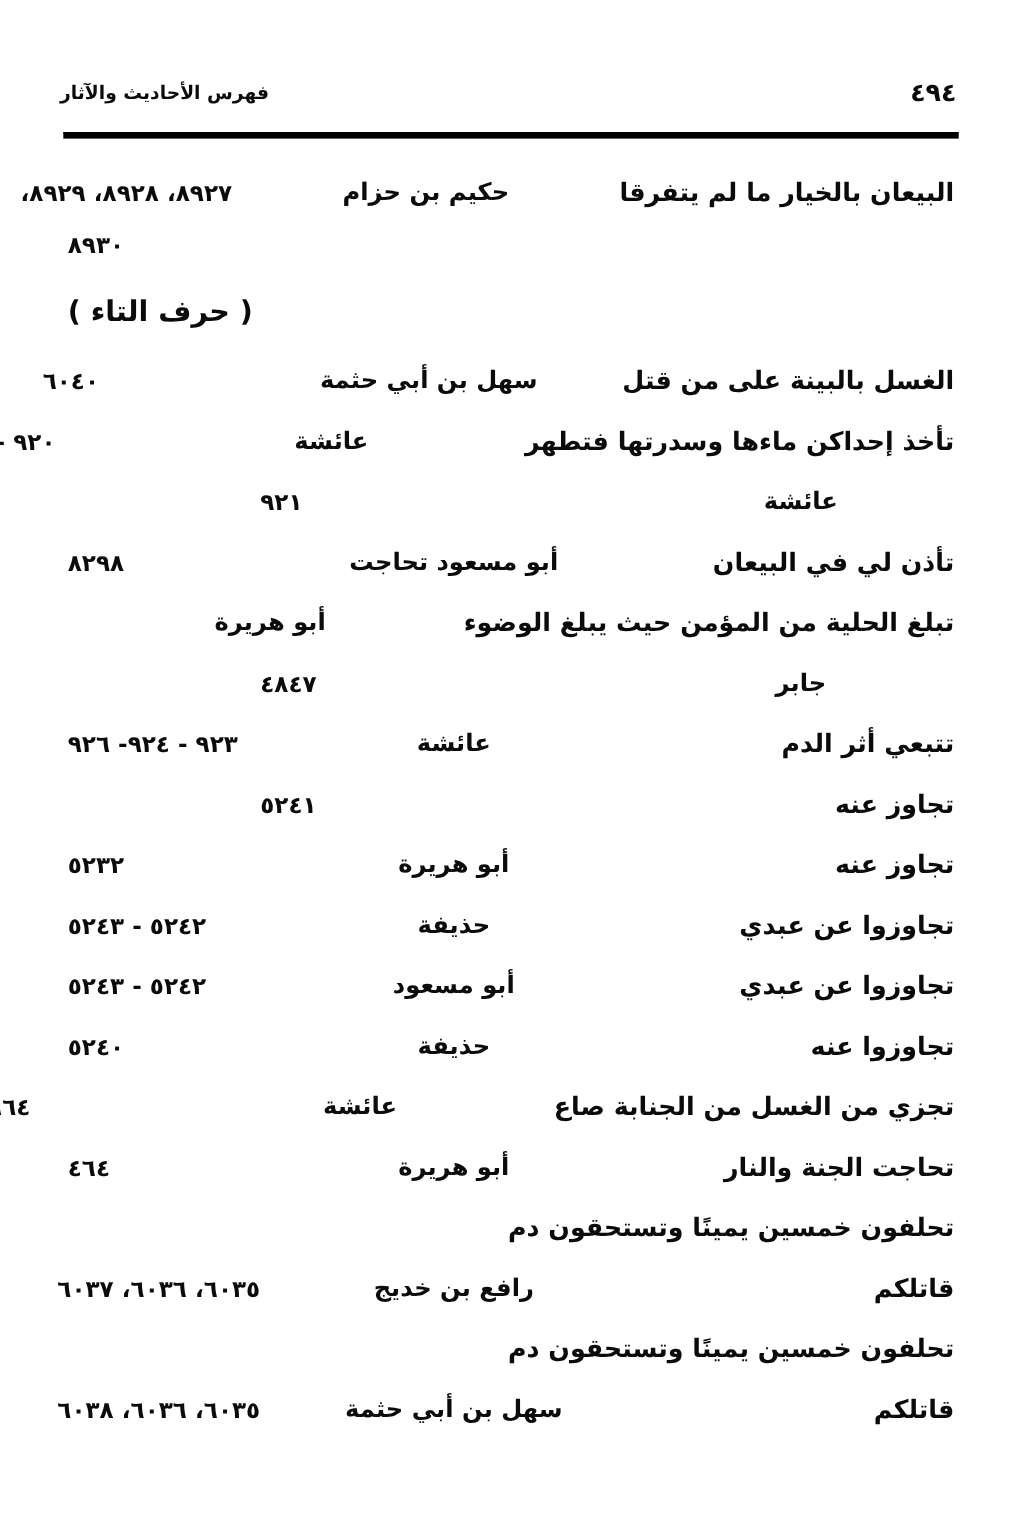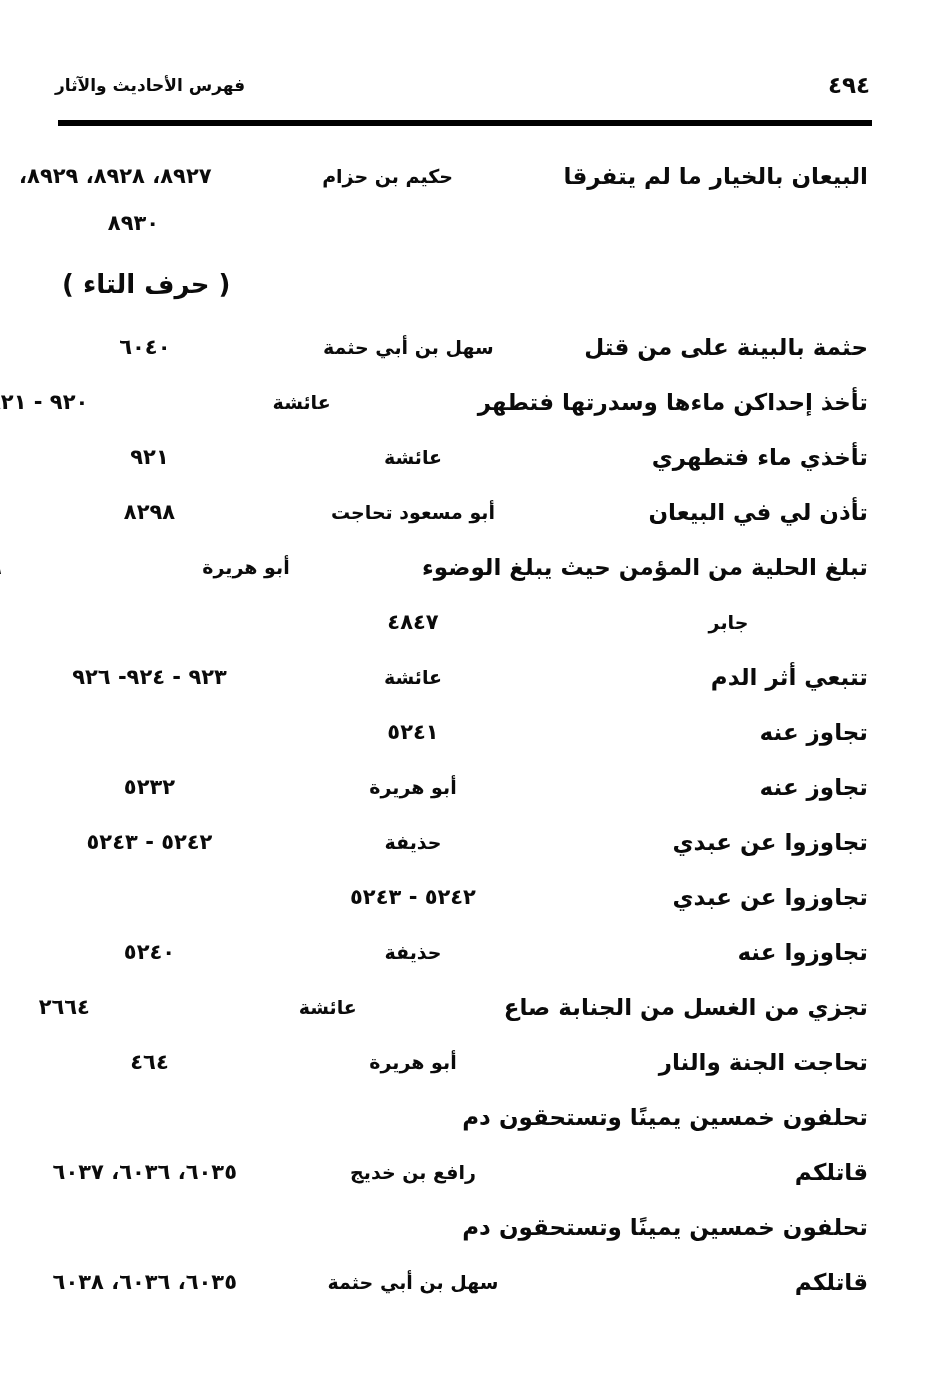--- a/index.html
+++ b/index.html
@@ -20,22 +20,22 @@
     border-top:1px solid #000;
   }
   .content{padding:0 64px 0 62px;}
   .row{
     display:grid;grid-template-columns:1fr 352px 175px;
     align-items:center;height:55px;
   }
   .row.first{margin-top:22px;}
   .row.cont{height:40px;}
   .c-text{text-align:right;white-space:nowrap;font-size:23px;}
-  .c-narr{text-align:center;white-space:nowrap;font-size:19px;}
-  .c-num{text-align:center;white-space:nowrap;font-size:21px;}
+  .c-narr{text-align:center;white-space:nowrap;font-size:22px;}
+  .c-num{text-align:left;white-space:nowrap;font-size:21px;}
   .row.cont .c-num{padding-left:0;padding-right:32px;}
   .section-heading{
     margin-top:12px;margin-bottom:6px;height:58px;line-height:58px;
     text-align:left;font-size:26px;
   }
 </style>
 </head>
 <body>
 
 <div class="page">
@@ -57,33 +57,32 @@
 
     <div class="row cont">
       <div class="c-text"></div>
       <div class="c-narr"></div>
       <div class="c-num">٨٩٣٠</div>
     </div>
 
     <div class="section-heading">( حرف التاء )</div>
 
     <div class="row">
-      <div class="c-text">حثمة بالبينة على من قتل</div>
+      <div class="c-text">الغسل بالبينة على من قتل</div>
       <div class="c-narr">سهل بن أبي حثمة</div>
       <div class="c-num">٦٠٤٠</div>
     </div>
 
     <div class="row">
       <div class="c-text">تأخذ إحداكن ماءها وسدرتها فتطهر</div>
       <div class="c-narr">عائشة</div>
       <div class="c-num">٩٢٠ - ٩٢١</div>
     </div>
 
     <div class="row">
-      <div class="c-text">تأخذي ماء فتطهري</div>
       <div class="c-narr">عائشة</div>
       <div class="c-num">٩٢١</div>
     </div>
 
     <div class="row">
       <div class="c-text">تأذن لي في البيعان</div>
       <div class="c-narr">أبو مسعود تحاجت</div>
       <div class="c-num">٨٢٩٨</div>
     </div>
 
@@ -116,20 +115,21 @@
     </div>
 
     <div class="row">
       <div class="c-text">تجاوزوا عن عبدي</div>
       <div class="c-narr">حذيفة</div>
       <div class="c-num">٥٢٤٢ - ٥٢٤٣</div>
     </div>
 
     <div class="row">
       <div class="c-text">تجاوزوا عن عبدي</div>
+      <div class="c-narr">أبو مسعود</div>
       <div class="c-num">٥٢٤٢ - ٥٢٤٣</div>
     </div>
 
     <div class="row">
       <div class="c-text">تجاوزوا عنه</div>
       <div class="c-narr">حذيفة</div>
       <div class="c-num">٥٢٤٠</div>
     </div>
 
     <div class="row">

